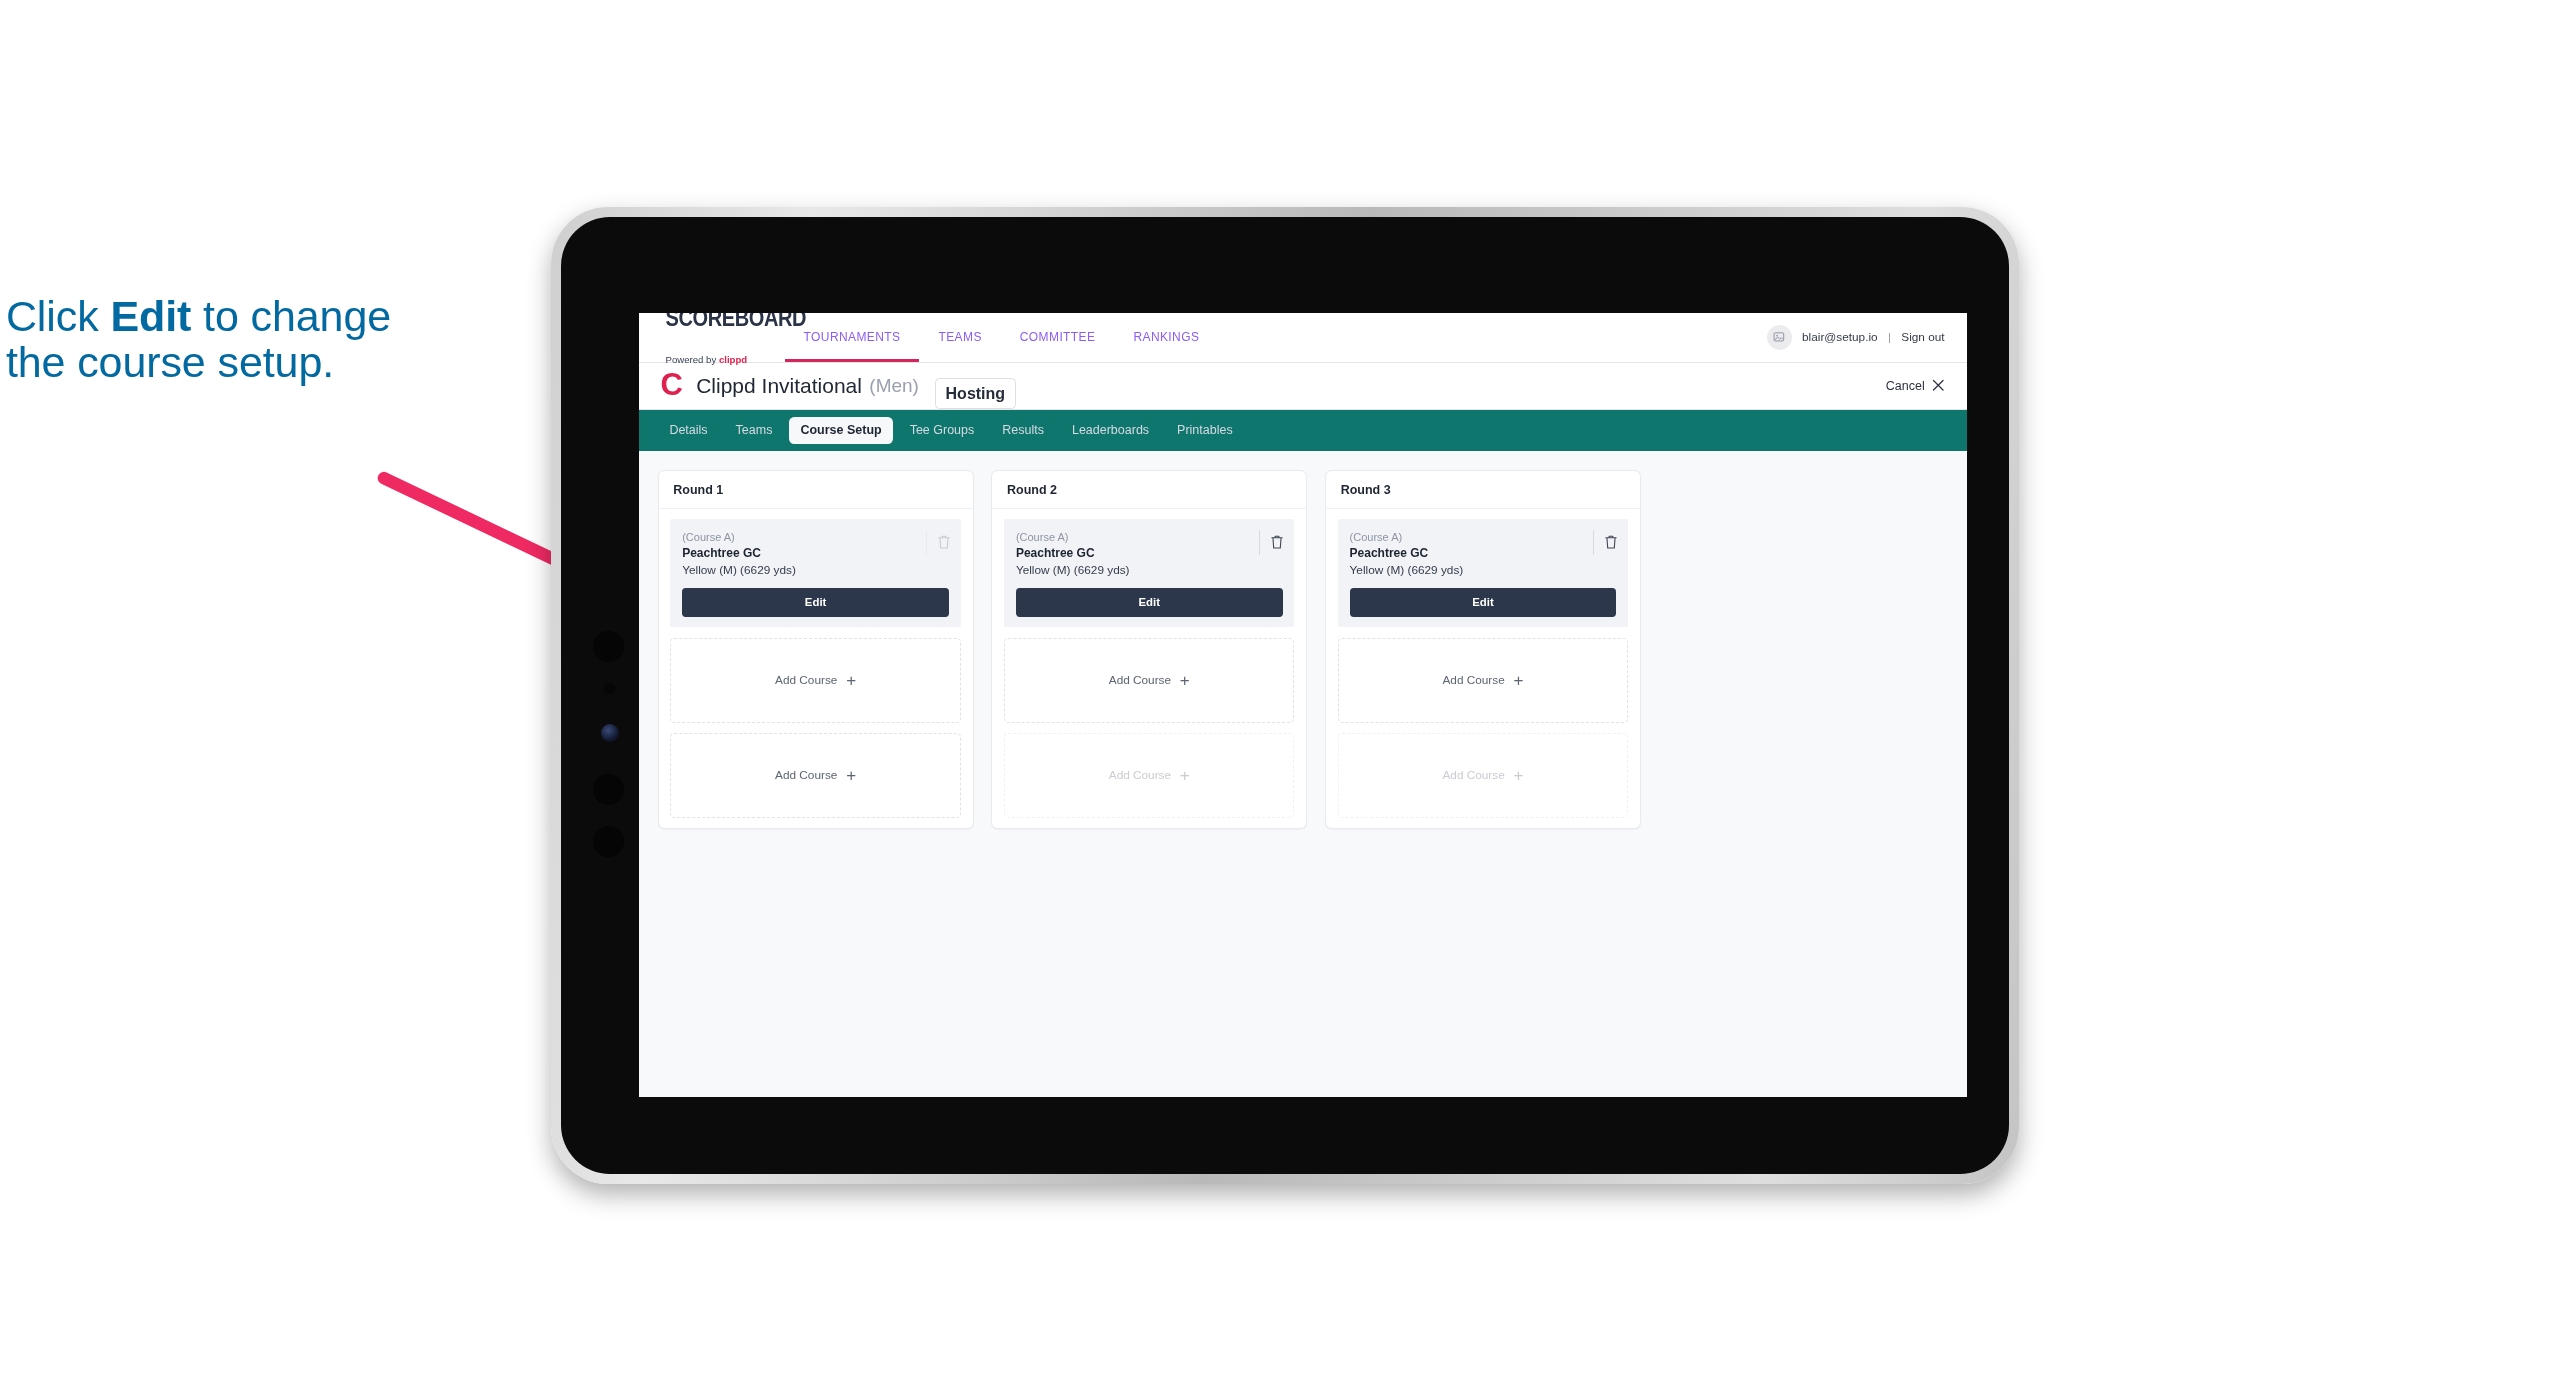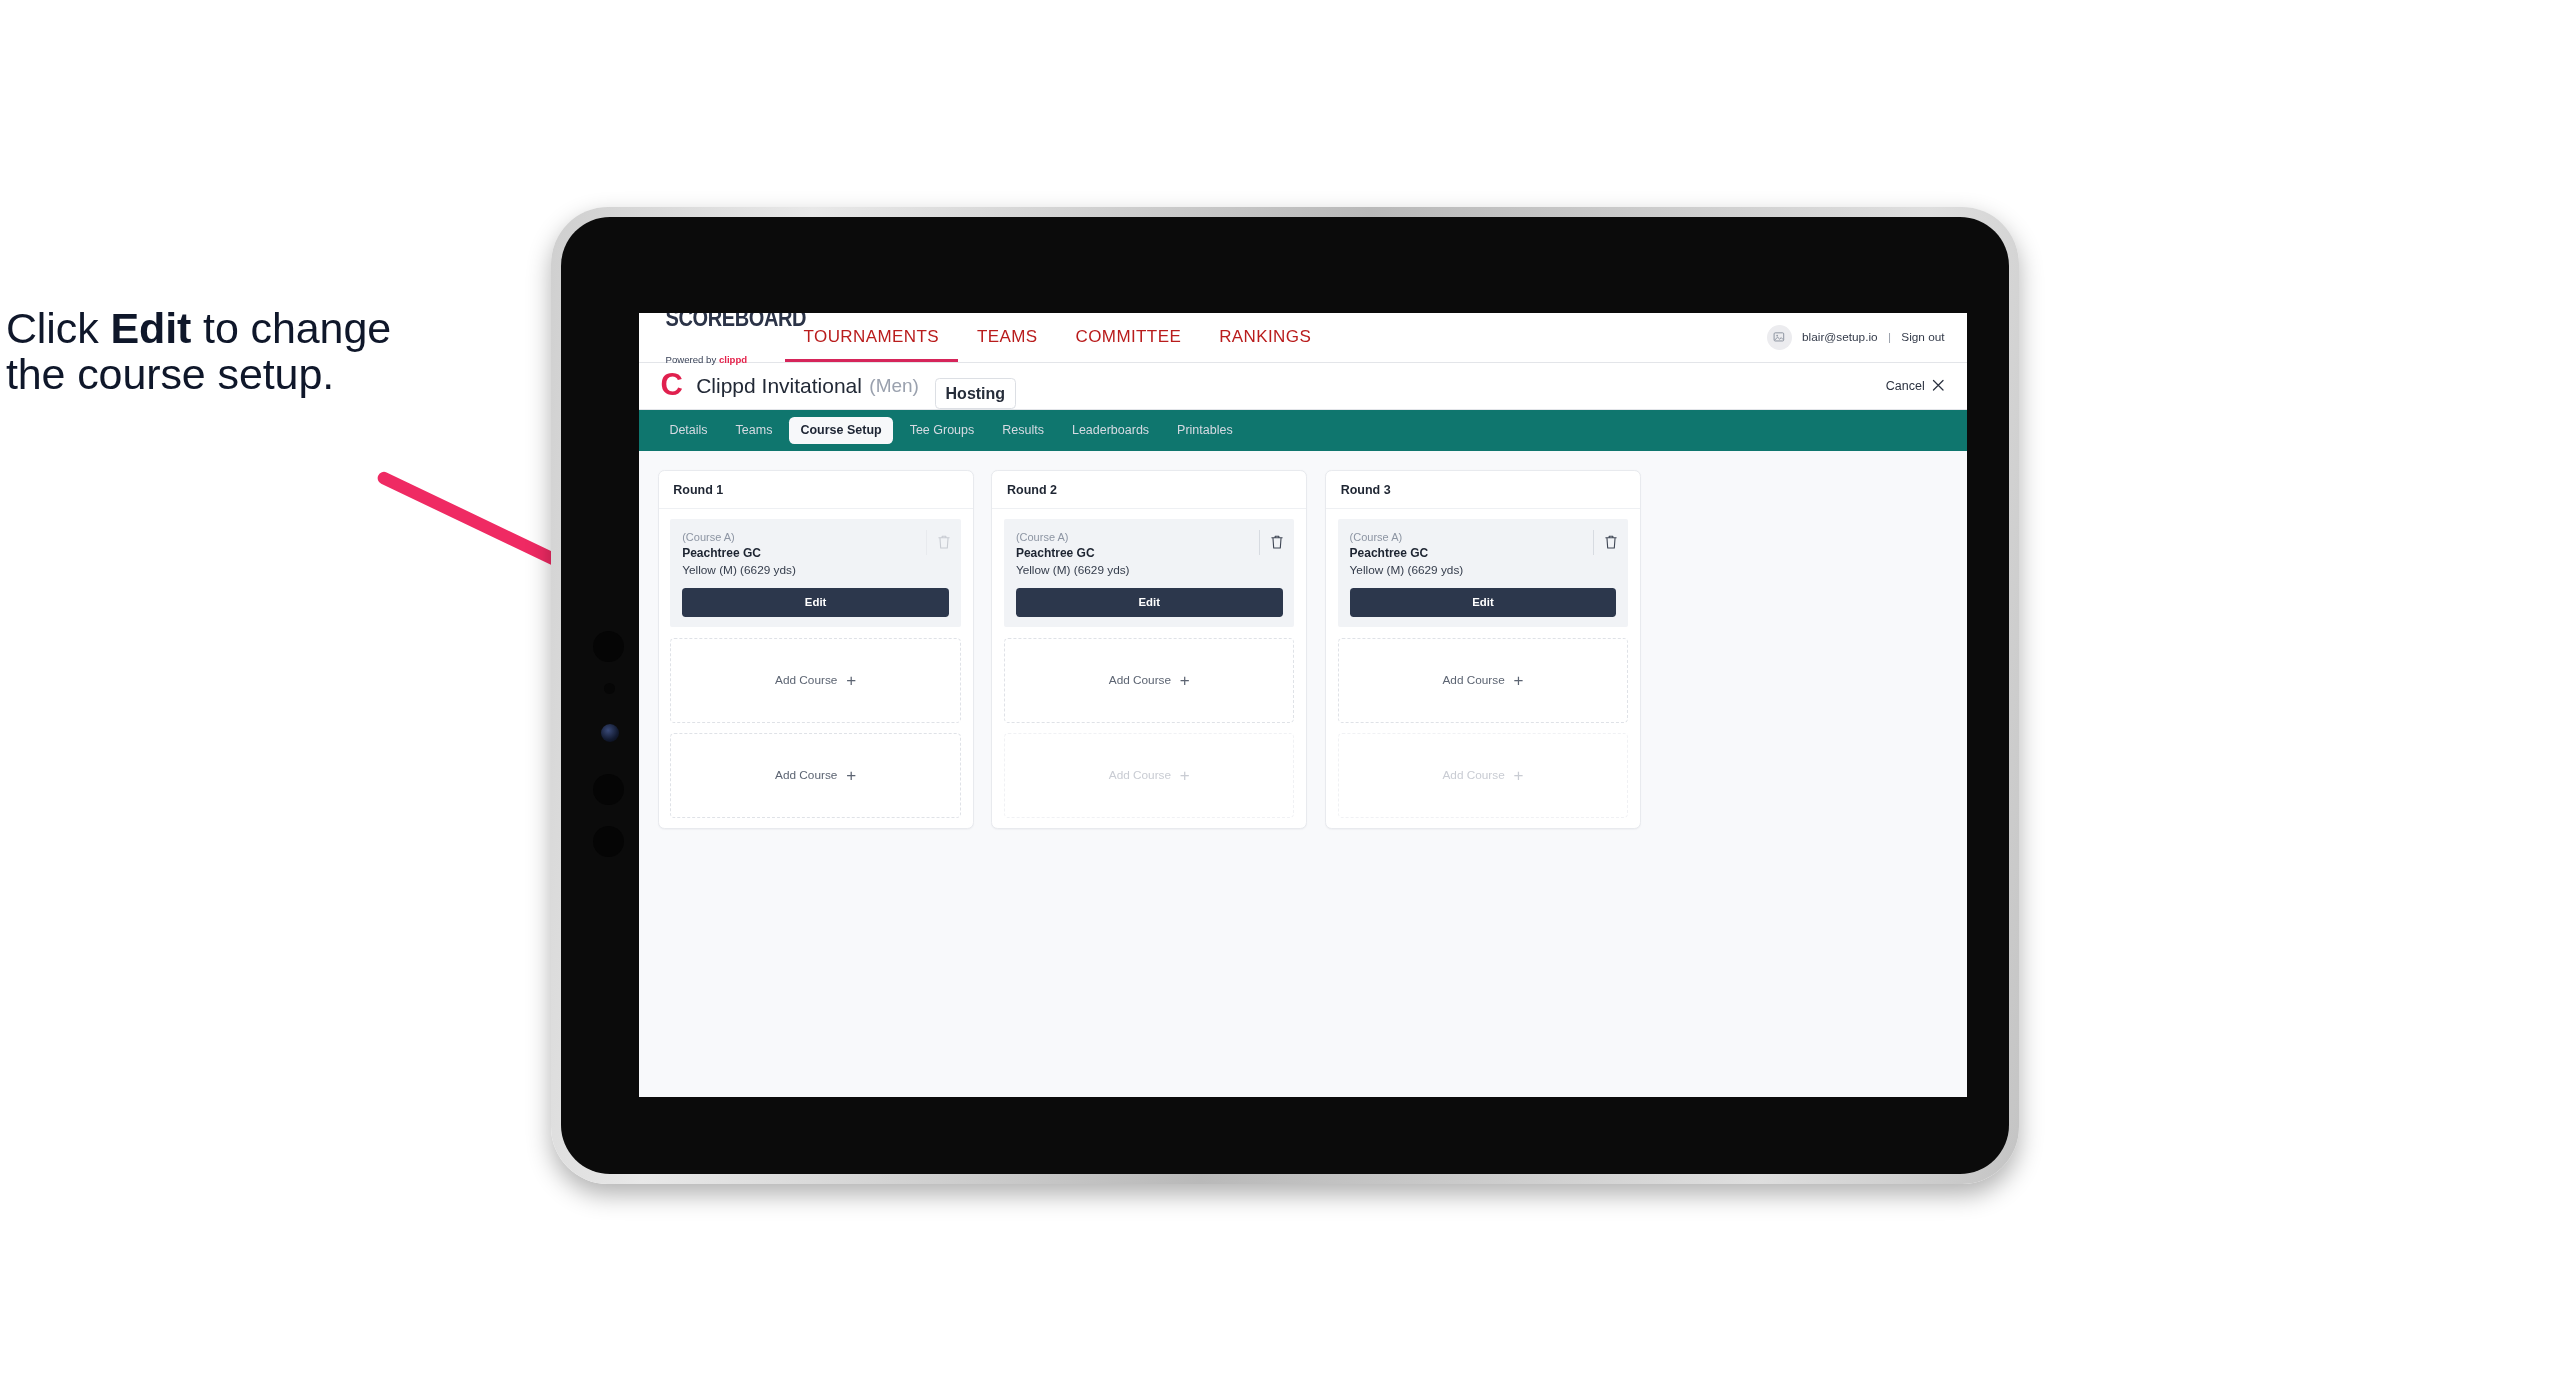--- a/index.html
+++ b/index.html
@@ -6,25 +6,25 @@
   html, body {
     width: 2576px; height: 1386px;
     background: #ffffff;
     font-family: "Liberation Sans", sans-serif;
     overflow: hidden;
   }
 
   
   #callout {
     position: absolute;
-    left: 5.9px; top: 305px;
+    left: 5.9px; top: 293px;
     width: 412px;
     font-size: 43px;
     line-height: 1.08;
-    color: #0f172a;
+    color: #0369a1;
     letter-spacing: -0.1px;
   }
   #callout b { font-weight: 700; }
 
   #arrow-wrap { position: absolute; left: 375px; top: 456px; width: 324px; height: 184px; }
 
   
   #tablet {
     position: absolute;
     left: 551px; top: 207px;
@@ -69,21 +69,21 @@
   #brand-title {
     font-size: 20px; font-weight: 700; letter-spacing: -0.4px;
     color:#2b3347; font-family:"Liberation Sans", sans-serif;
     transform: scaleY(1.18); transform-origin: left bottom;
   }
   #brand-sub { font-size: 9.6px; color:#3a4358; margin-top: 22px; }
   #brand-sub .pink { color:#e5224b; font-weight:700; }
 
   .topnav-item {
     display:flex; align-items:center; padding: 0 19px;
-    font-size: 17px; color:#b91c1c; letter-spacing:0.4px;
+    font-size: 12px; color:#8b5cf6; letter-spacing:0.4px;
     position: relative; cursor:pointer;
   }
   .topnav-item.active::after {
     content:""; position:absolute; left:0; right:0; bottom:0; height:2.9px; background:#d6255a;
   }
 
   #topnav-right { margin-left:auto; display:flex; align-items:center; padding-right: 22px; gap: 10.3px; }
   #avatar {
     width: 25px; height:25px; border-radius:50%; background:#ececef;
     display:flex; align-items:center; justify-content:center;

